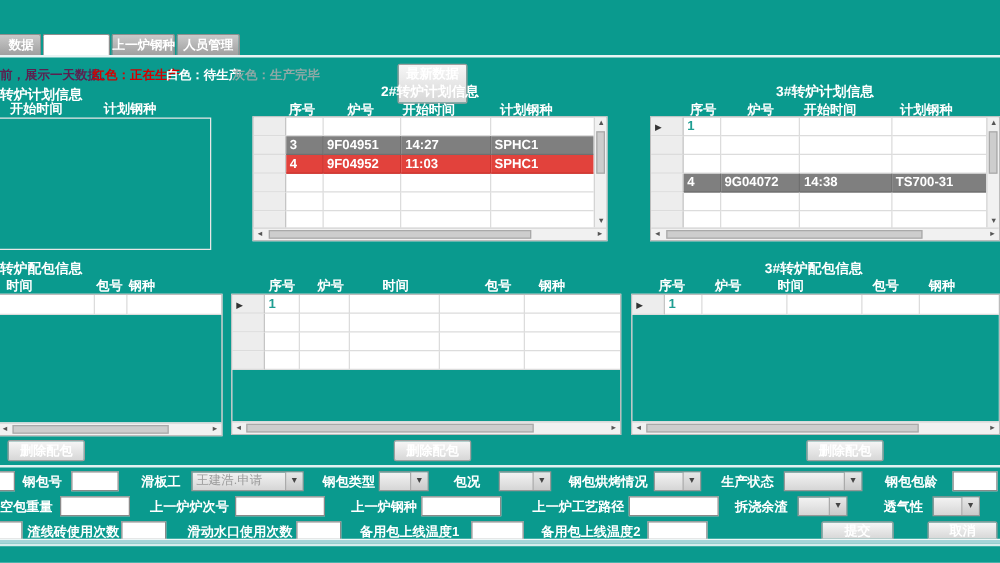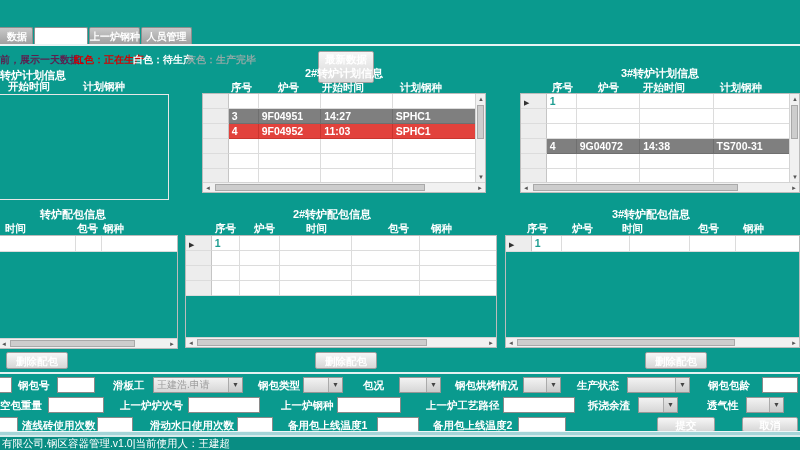--- a/index.html
+++ b/index.html
@@ -191,42 +191,41 @@
       <div class="vth" style="top:11px;height:34px;"></div>
       <span class="sar" style="bottom:0;">▼</span>
     </div>
     <div class="hsb">
       <span class="sar" style="left:0;">◄</span>
       <div class="hth" style="left:12px;width:205px;"></div>
       <span class="sar" style="right:0;">►</span>
     </div>
   </div>
 
-  <div class="ptitle" style="left:0;top:207px;text-align:left;margin-left:40px;">转炉配包信息</div>
+  <div class="ptitle" style="left:0;top:207px;text-align:left;">转炉配包信息</div>
   <div class="hdr" style="left:5px;top:222px;">时间</div>
   <div class="hdr" style="left:77px;top:222px;">包号</div>
   <div class="hdr" style="left:103px;top:222px;">钢种</div>
   <div class="pgrid" style="left:-2px;top:235px;width:180px;height:114px;">
     <div class="rows" style="right:0;">
       <div class="trow trow16">
         <div class="cell" style="width:78px;"></div>
         <div class="cell" style="width:26px;"></div>
         <div class="cell" style="width:76px;border-right:none;"></div>
       </div>
     </div>
     <div class="fillteal" style="top:16px;bottom:10px;"></div>
     <div class="hsb">
       <span class="sar" style="left:0;">◄</span>
       <div class="hth" style="left:11px;width:125px;"></div>
       <span class="sar" style="right:0;">►</span>
     </div>
   </div>
   <div class="btn" style="left:6px;top:352px;width:62px;height:17px;line-height:16px;">删除配包</div>
 
-  <div class="ptitle" style="left:262px;top:207px;width:140px;">2#转炉配包信息</div>
   <div class="hdr" style="left:215px;top:222px;">序号</div>
   <div class="hdr" style="left:254px;top:222px;">炉号</div>
   <div class="hdr" style="left:306px;top:222px;">时间</div>
   <div class="hdr" style="left:388px;top:222px;">包号</div>
   <div class="hdr" style="left:431px;top:222px;">钢种</div>
   <div class="pgrid" style="left:185px;top:235px;width:312px;height:113px;">
     <div class="rows" style="right:0;">
       <div class="trow">
         <div class="cell sel" style="width:26px;"><span class="selicon">▶</span></div>
         <div class="cell teal-num" style="width:28px;">1</div>
@@ -364,15 +363,14 @@
 
   <div class="flbl" style="left:433px;top:419px;">备用包上线温度2</div>
   <div class="inputbox" style="left:518px;top:417px;width:48px;height:15px;"></div>
 
   <div class="btn" style="left:657px;top:417px;width:58px;height:15px;line-height:14px;">提交</div>
   <div class="btn" style="left:742px;top:417px;width:56px;height:15px;line-height:14px;">取消</div>
 
   <div class="abs" style="left:0;top:431px;width:800px;height:1px;background:#eef7f7;"></div>
   <div class="abs" style="left:0;top:432px;width:800px;height:3px;background:#a5d5d8;"></div>
   <div class="abs" style="left:0;top:435px;width:800px;height:2px;background:#d6ecec;"></div>
-  <div class="sbar">有限公司.钢区容器管理.v1.0|当前使用人：王建超</div>
 
 </div>
 
 </body></html>

